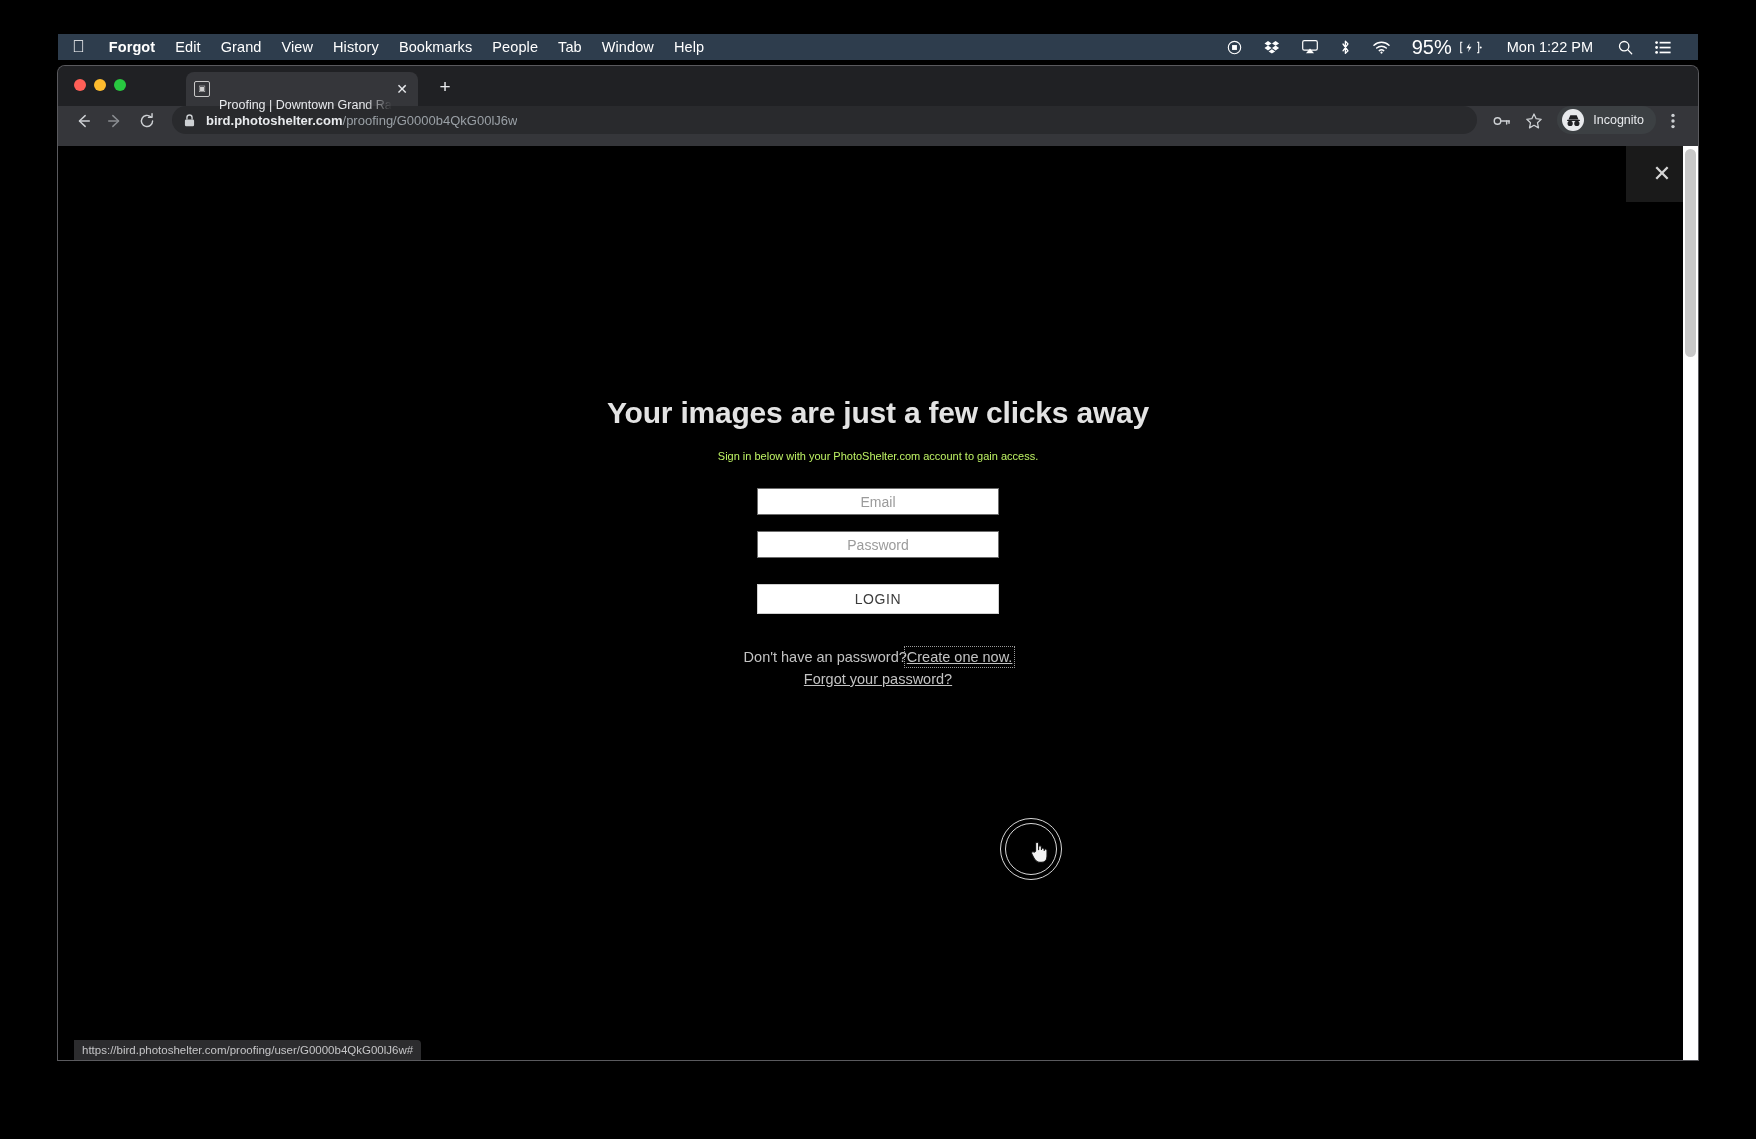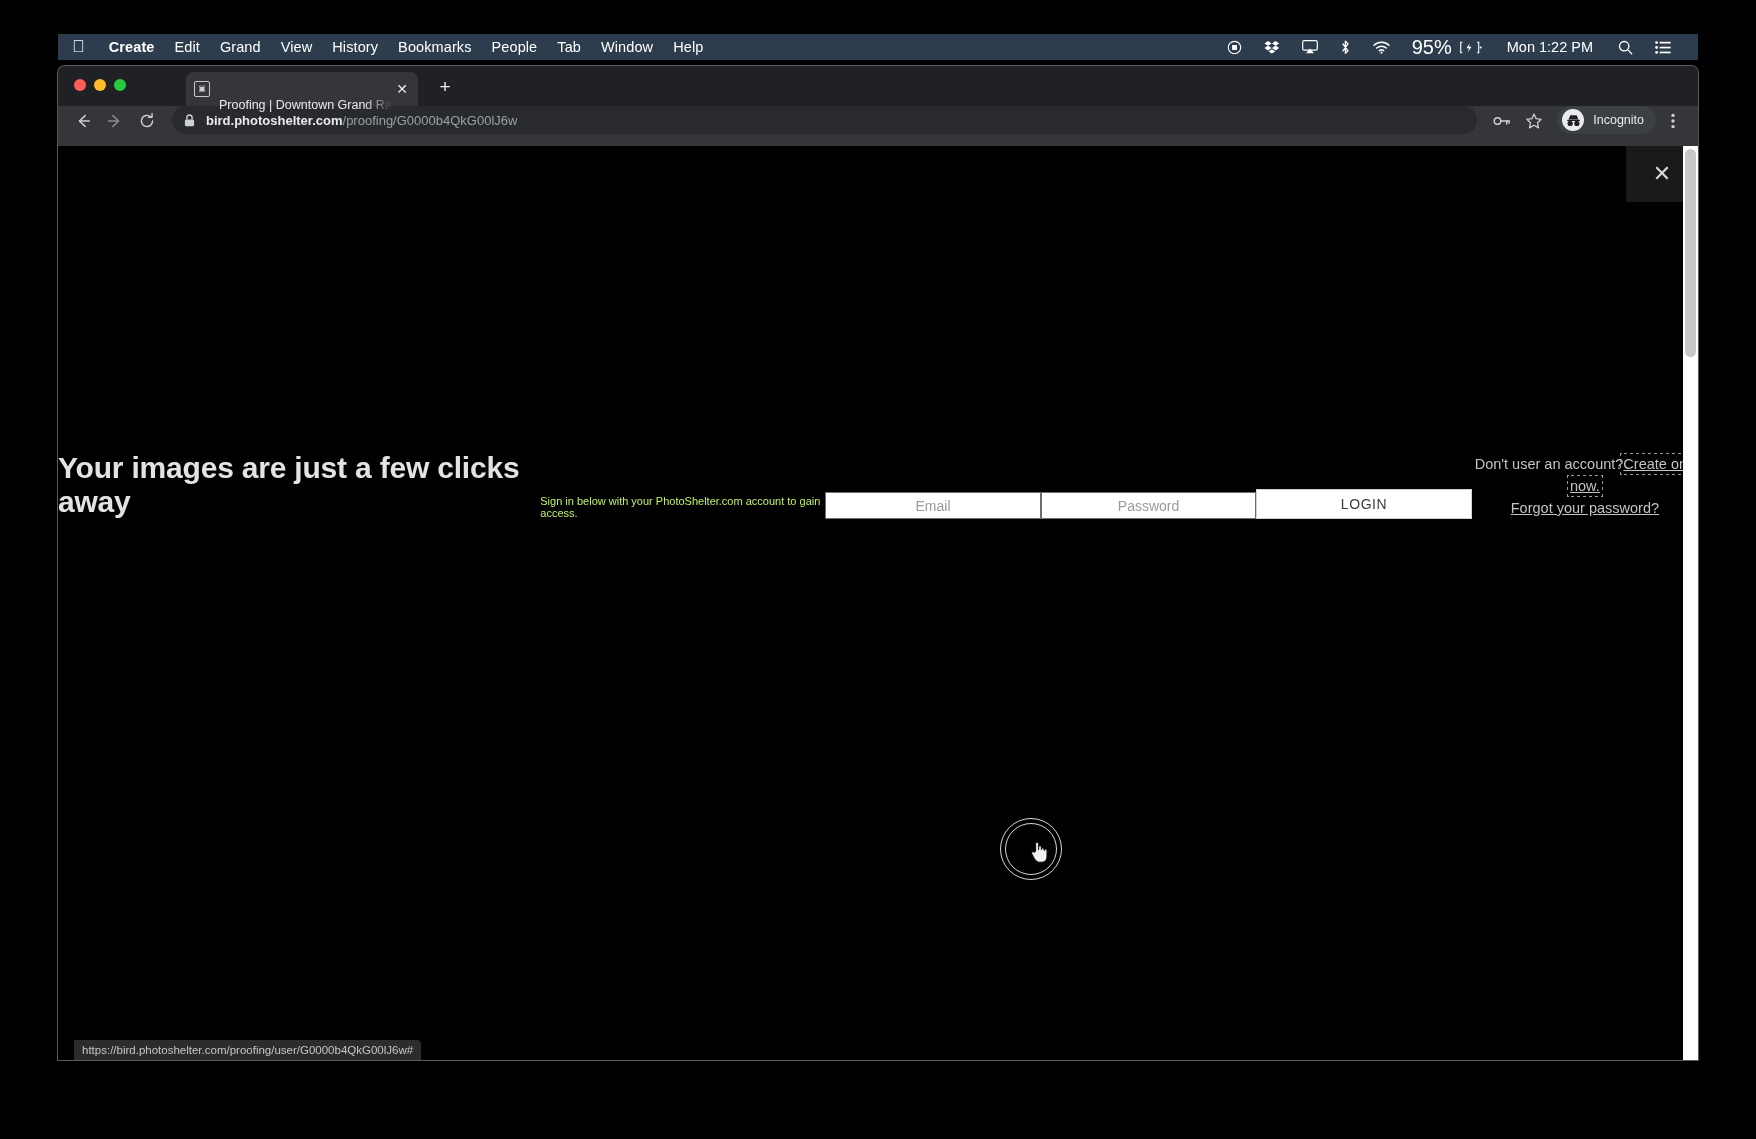--- a/index.html
+++ b/index.html
@@ -172,21 +172,21 @@
   #closebar {
     position: absolute; right: 0; top: 0;
     width: 72px; height: 56px;
     background: #1a1a1a;
     display: flex; align-items: center; justify-content: center;
   }
   #closebar .x { color: #d6d6d6; font-size: 22px; font-weight: 300; line-height: 1; }
 
   #login {
     position: absolute; left: 0; right: 0; top: 250px;
-    display: flex; flex-direction: row; align-items: flex-end;
+    display: flex; flex-direction: column; align-items: center;
   }
   #login h1 {
     color: #e3e3e3;
     font-size: 30px;
     font-weight: bold;
     letter-spacing: -0.2px;
   }
   #login .sub {
     margin-top: 20px;
     color: #bef264;
@@ -196,21 +196,21 @@
   .field {
     margin-top: 0;
     width: 242px; height: 27px;
     background: #ffffff;
     border: 1px solid #6d6d6d;
     color: #9b9b9b;
     font-size: 14px;
     text-align: center;
     display: flex; align-items: center; justify-content: center;
   }
-  #email-field { margin-top: 96px; }
+  #email-field { margin-top: 26px; }
   #password-field { margin-top: 16px; }
   #login-button {
     margin-top: 26px;
     width: 242px; height: 30px;
     background: #ffffff;
     border: 1px solid #d0d0d0;
     color: #3c3c3c;
     font-size: 14px; letter-spacing: 0.6px;
     display: flex; align-items: center; justify-content: center;
   }
@@ -277,21 +277,21 @@
     white-space: nowrap;
   }
 </style>
 </head>
 <body>
 
 <div id="desktop">
 
   <div id="menubar">
     <div class="apple"></div>
-    <div class="mi bold">Create</div>
+    <div class="mi bold">Forgot</div>
     <div class="mi">Edit</div>
     <div class="mi">Grand</div>
     <div class="mi">View</div>
     <div class="mi">History</div>
     <div class="mi">Bookmarks</div>
     <div class="mi">People</div>
     <div class="mi">Tab</div>
     <div class="mi">Window</div>
     <div class="mi">Help</div>
 
@@ -457,21 +457,21 @@
         </div>
 
         <div class="field" id="password-field">
           <span>Password</span>
         </div>
 
         <div id="login-button">LOGIN</div>
 
         <div id="links">
           <div>
-            <span>Don't user an account?</span><a href="#" id="create-link">Create one now.</a>
+            <span>Don't have an password?</span><a href="#" id="create-link">Create one now.</a>
           </div>
           <div>
             <a href="#">Forgot your password?</a>
           </div>
         </div>
       </div>
 
       <div id="clickring"></div>
       <div id="cursor">
         <svg width="20" height="24" viewBox="0 0 20 24">

